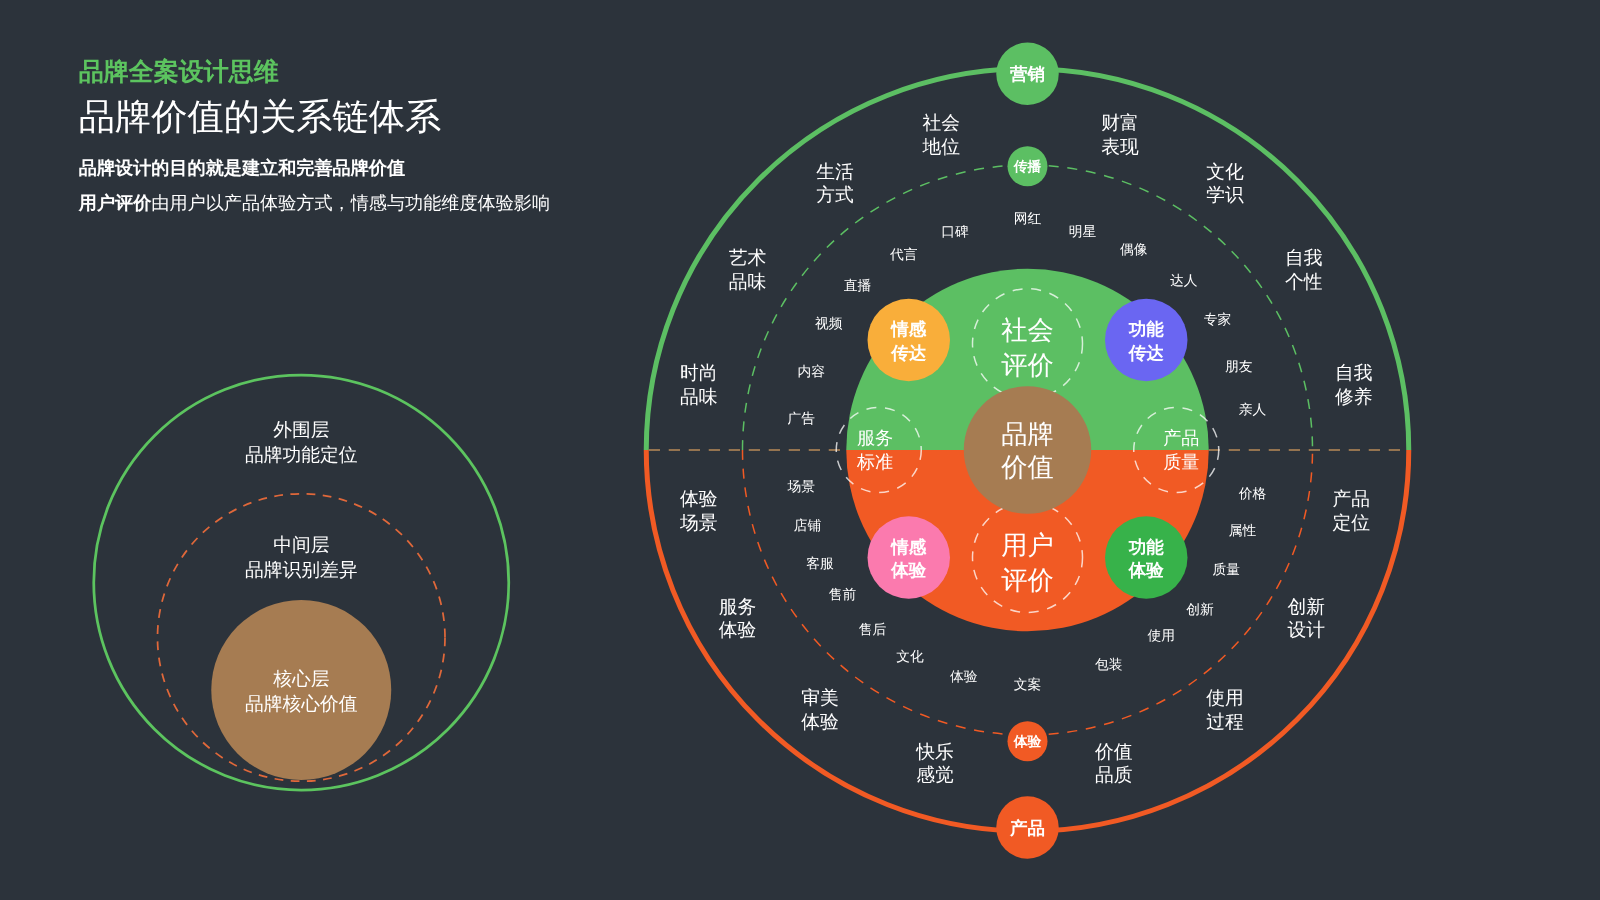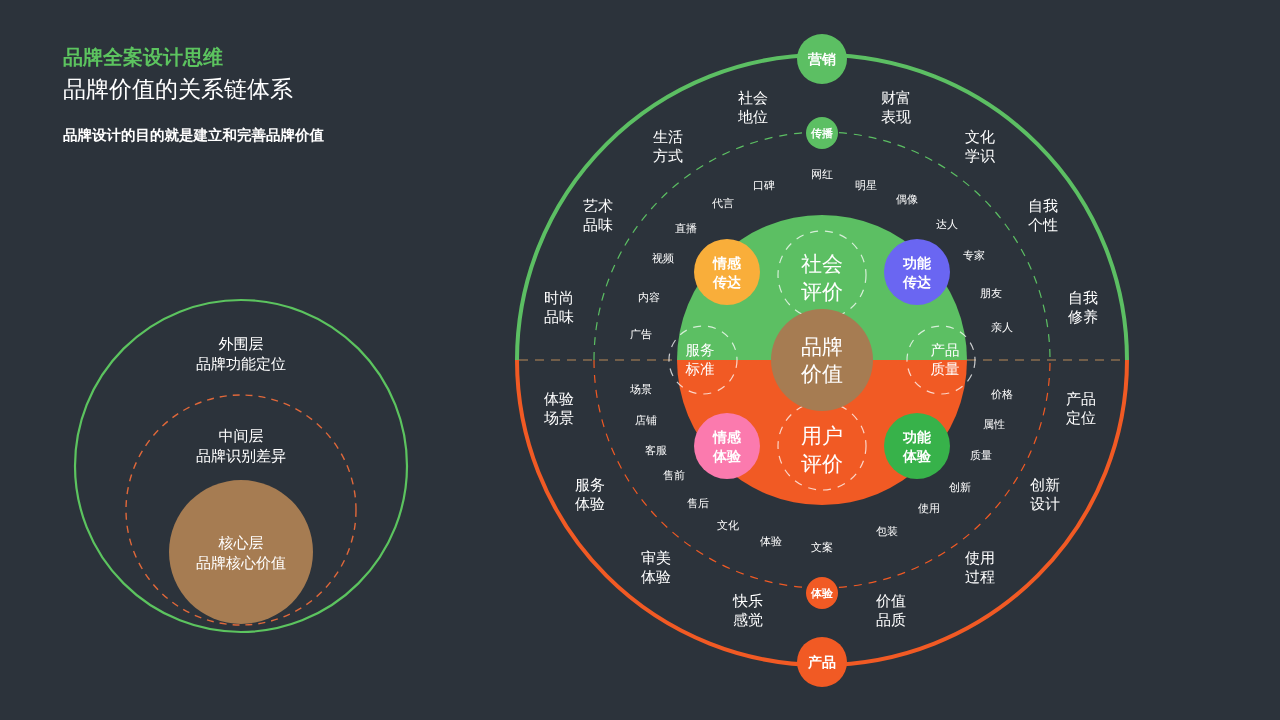--- a/index.html
+++ b/index.html
@@ -9,21 +9,21 @@
     font-family: "DejaVu Sans", "Liberation Sans", sans-serif;
     color: #ffffff;
     position: relative;
   }
   .title-main {
     position: absolute; left: 63px; top: 44px;
     font-size: 20px; font-weight: bold; color: #5cc45f; letter-spacing: 0px;
   }
   .title-sub {
     position: absolute; left: 63px; top: 74px;
-    font-size: 23px; color: #ffffff;
+    font-size: 29px; color: #ffffff;
   }
   .desc {
     position: absolute; left: 63px; top: 122px;
     font-size: 14.5px; line-height: 27.5px; color: #ffffff;
   }
   .desc b { font-weight: bold; }
   svg { position: absolute; left: 0; top: 0; }
   svg text { font-family: "DejaVu Sans", "Liberation Sans", sans-serif; fill: #ffffff; }
   .lbl-lg { font-size: 15px; }
   .lbl-sm { font-size: 11px; }
@@ -34,20 +34,21 @@
   .lbl-layer { font-size: 15px; }
 </style>
 </head>
 <body>
 
 <div class="title-main">品牌全案设计思维</div>
 <div class="title-sub">品牌价值的关系链体系</div>
 
 <div class="desc">
   <div><b>品牌设计的目的就是建立和完善品牌价值</b><span></span></div>
+  <div><b>用户评价</b><span>由用户以产品体验方式，情感与功能维度体验影响</span></div>
 </div>
 
 <svg width="1280" height="720" viewBox="0 0 1280 720">
 
   <g>
     <circle cx="241" cy="466" r="166" fill="none" stroke="#5cc45f" stroke-width="2.2"></circle>
     <circle cx="241" cy="510" r="115" fill="none" stroke="#e0683a" stroke-width="1.4" stroke-dasharray="7 6"></circle>
     <circle cx="241" cy="552" r="72" fill="#a67c52"></circle>
     <text class="lbl-layer" x="241" y="349" text-anchor="middle">外围层</text>
     <text class="lbl-layer" x="241" y="369" text-anchor="middle">品牌功能定位</text>

